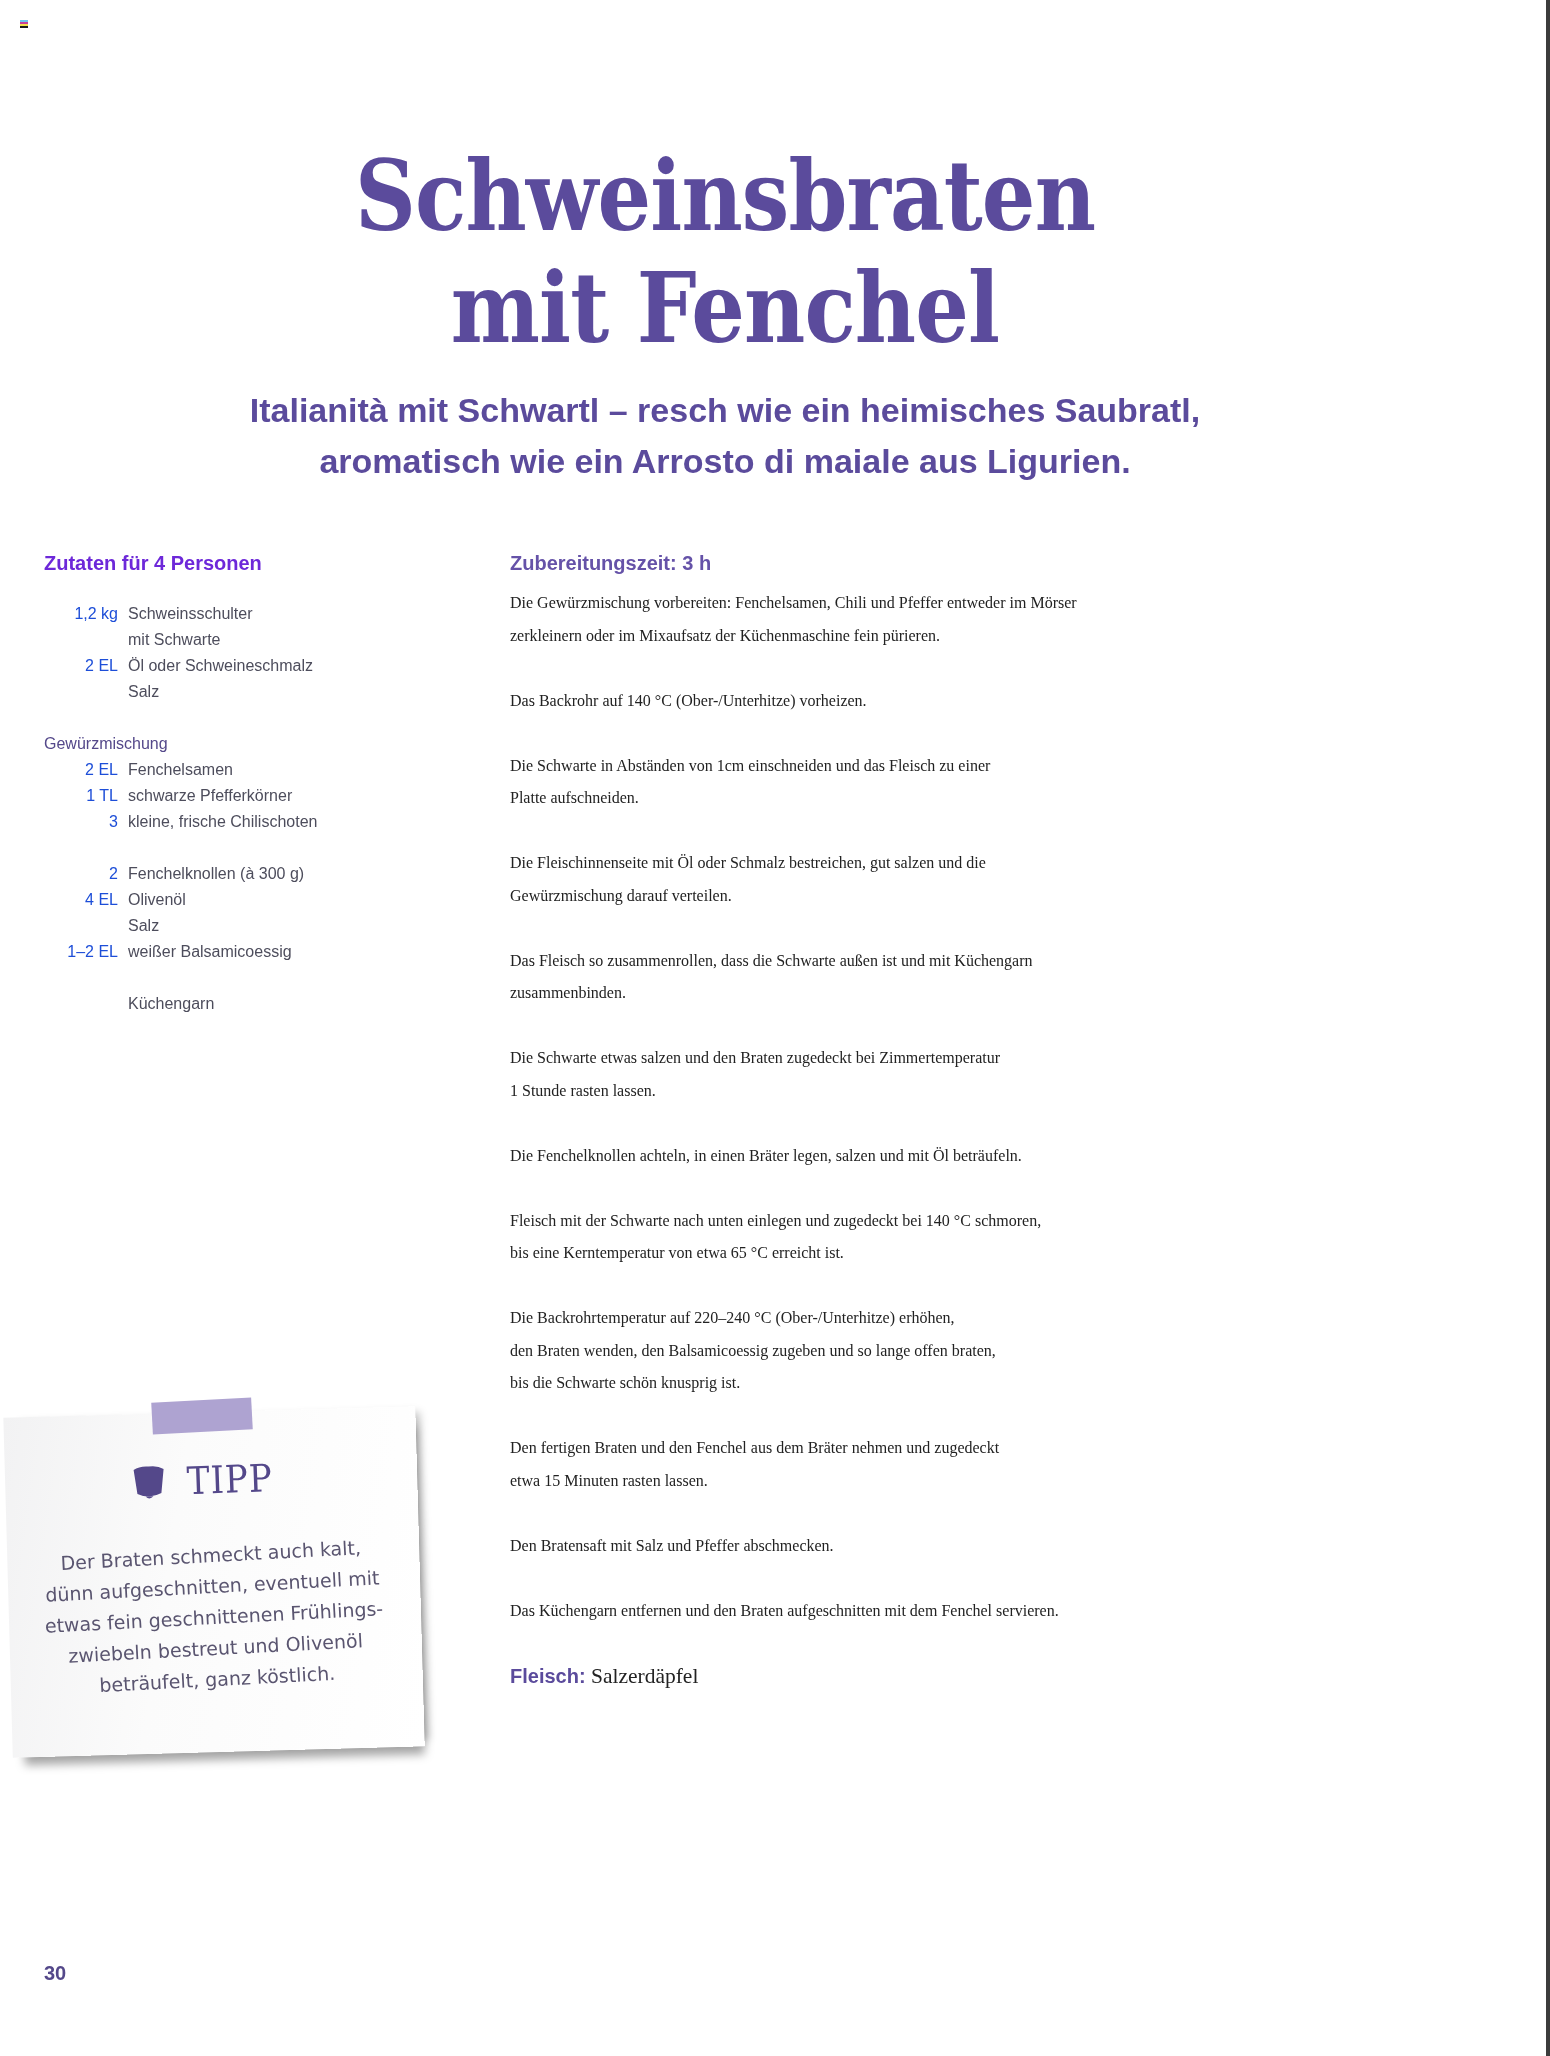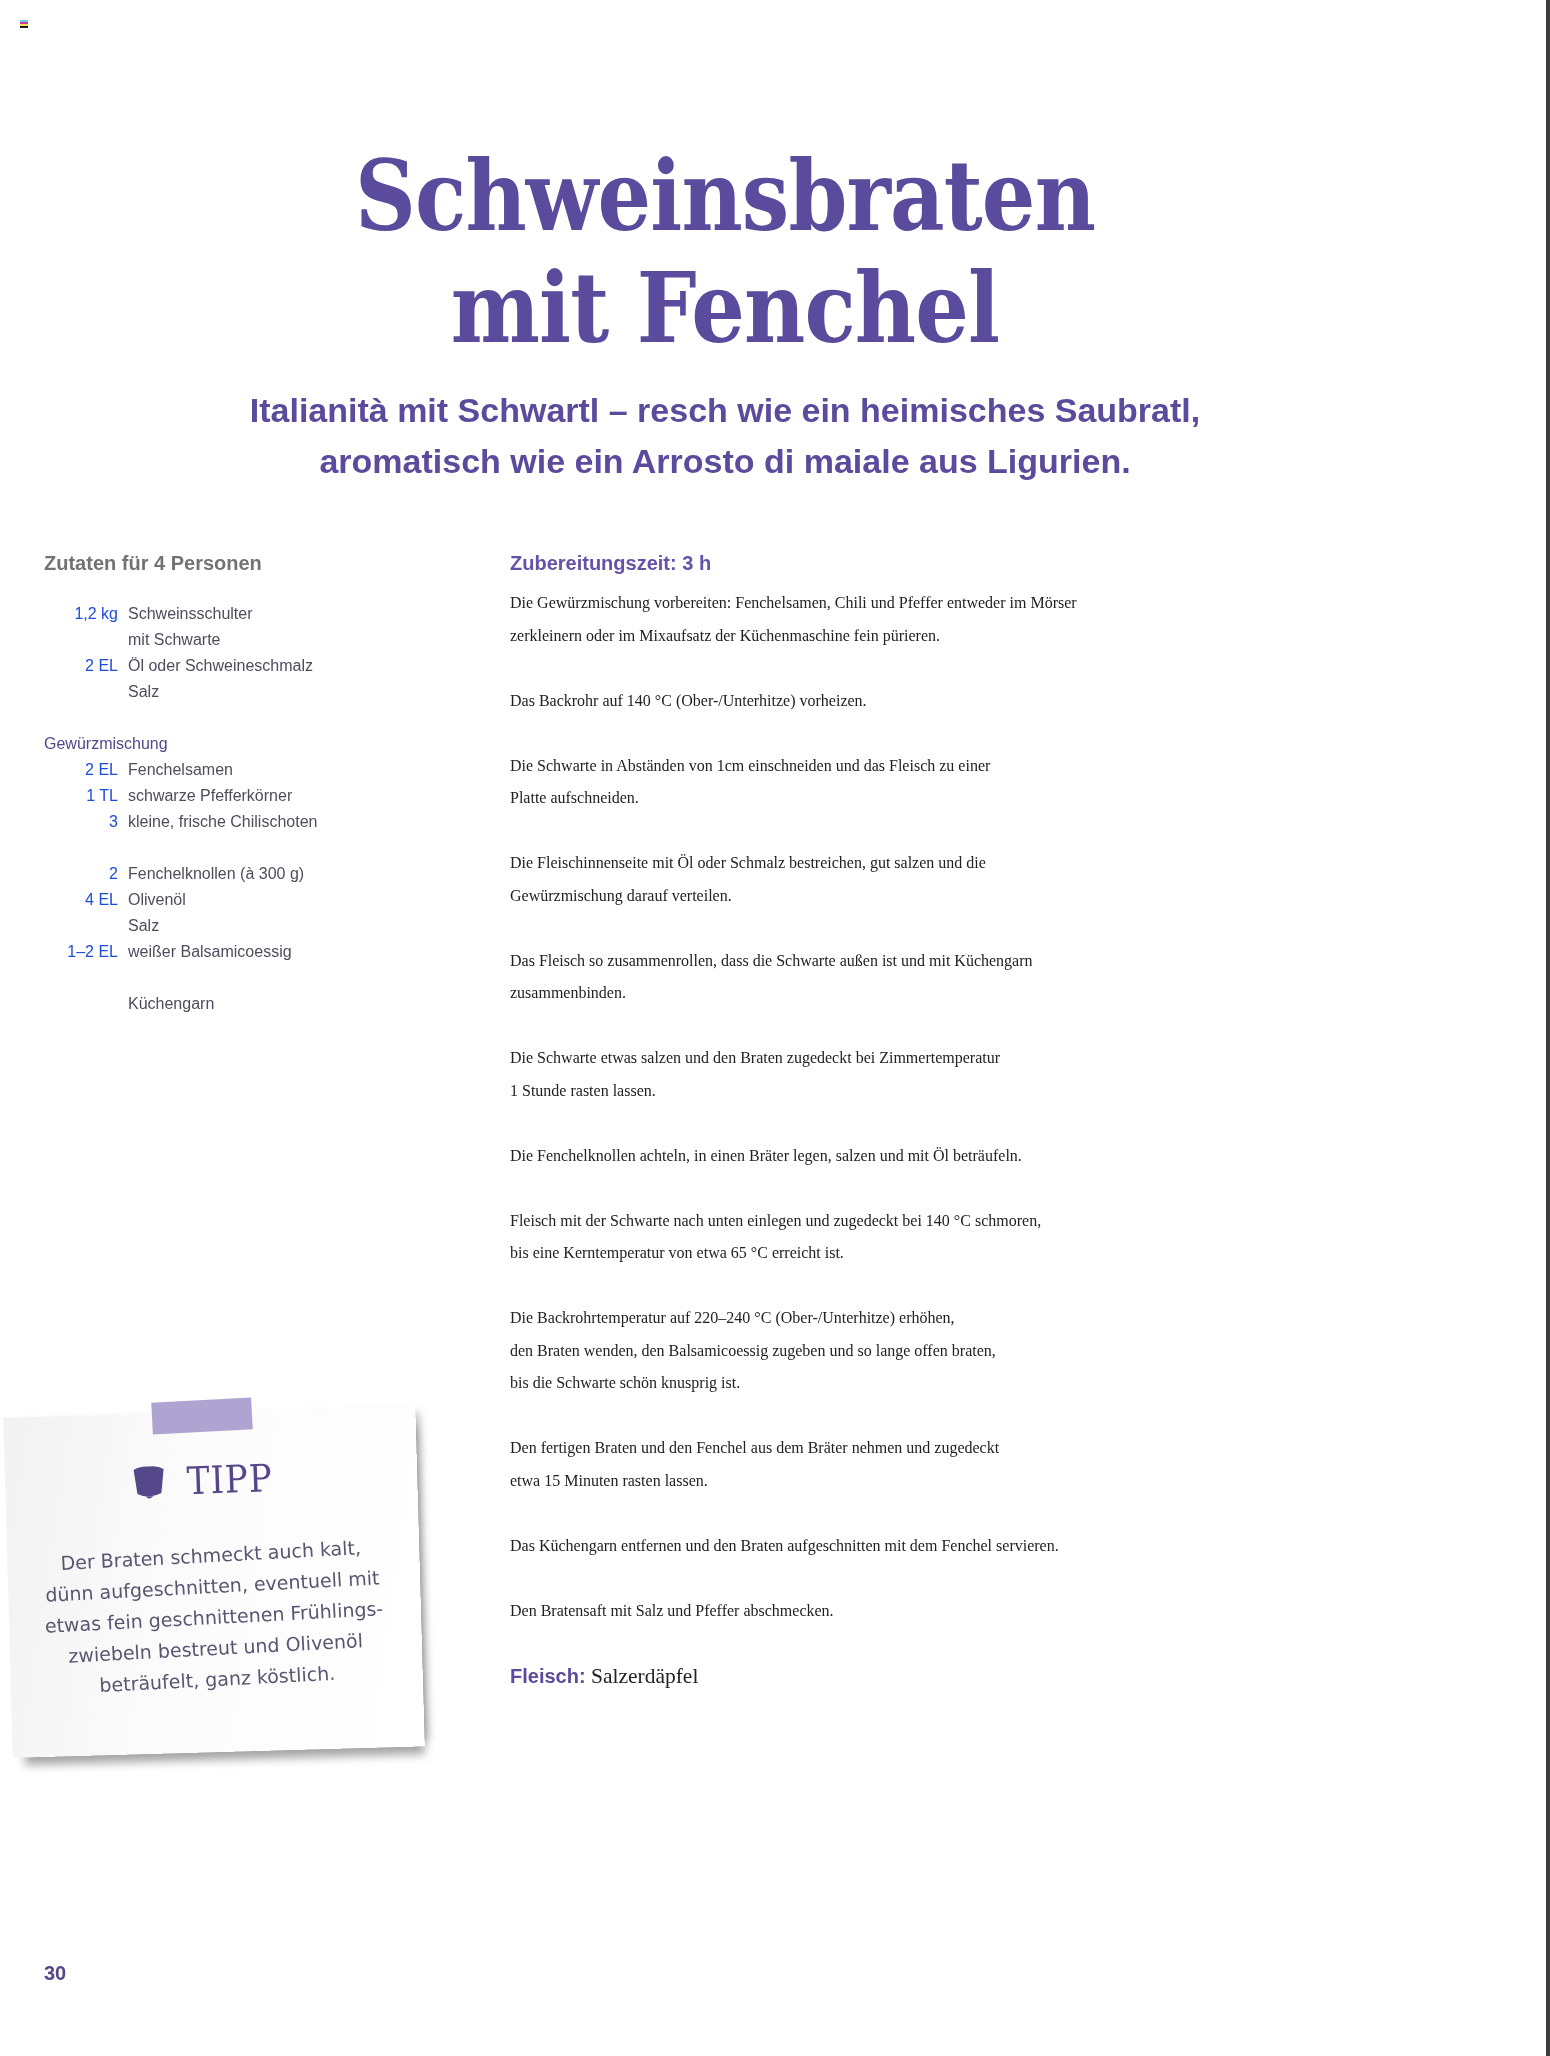--- a/index.html
+++ b/index.html
@@ -44,21 +44,21 @@
       color: #5b4b9c;
     }
     .subtitle div { white-space: nowrap; }
 
     .ingredients {
       position: absolute; left: 44px; top: 552px; width: 420px;
       font-family: "Liberation Sans", sans-serif;
       color: #4a4a5a;
     }
     .section-heading {
-      font-weight: bold; font-size: 20px; color: #737373; margin-bottom: 26px;
+      font-weight: bold; font-size: 20px; color: #6d28d9; margin-bottom: 26px;
     }
     .group-heading {
       font-weight: normal; font-size: 16px; color: #54488a; line-height: 26px;
     }
     .ing-row { display: flex; font-size: 16px; line-height: 26px; }
     .ing-qty { width: 74px; text-align: right; padding-right: 10px; flex-shrink: 0; color: #1d4ed8; }
     .ing-name { flex: 1; color: #4d4d5c; }
     .spacer { height: 26px; }
 
     .method {
@@ -248,24 +248,24 @@
   <div class="step">
     <div>Die Backrohrtemperatur auf 220–240 °C (Ober-/Unterhitze) erhöhen,</div>
     <div>den Braten wenden, den Balsamicoessig zugeben und so lange offen braten,</div>
     <div>bis die Schwarte schön knusprig ist.</div>
   </div>
   <div class="step">
     <div>Den fertigen Braten und den Fenchel aus dem Bräter nehmen und zugedeckt</div>
     <div>etwa 15 Minuten rasten lassen.</div>
   </div>
   <div class="step">
+    <div>Den Bratensaft mit Salz und Pfeffer abschmecken.</div>
+  </div>
+  <div class="step">
     <div>Das Küchengarn entfernen und den Braten aufgeschnitten mit dem Fenchel servieren.</div>
-  </div>
-  <div class="step">
-    <div>Den Bratensaft mit Salz und Pfeffer abschmecken.</div>
   </div>
 
   <div class="side"><span class="side-label">Fleisch:</span><span> Salzerdäpfel</span></div>
 </section>
 
 <div class="tipp-card"></div>
 <div class="tipp-tape"></div>
 <div class="tipp-header">
   <svg class="tipp-icon" viewBox="0 0 38 38">
     <path d="M4 6 Q10 2 19 3 Q28 2 34 6 L31 30 Q25 33 19 33 Q13 33 7 30 Z" fill="#54488a"></path>

